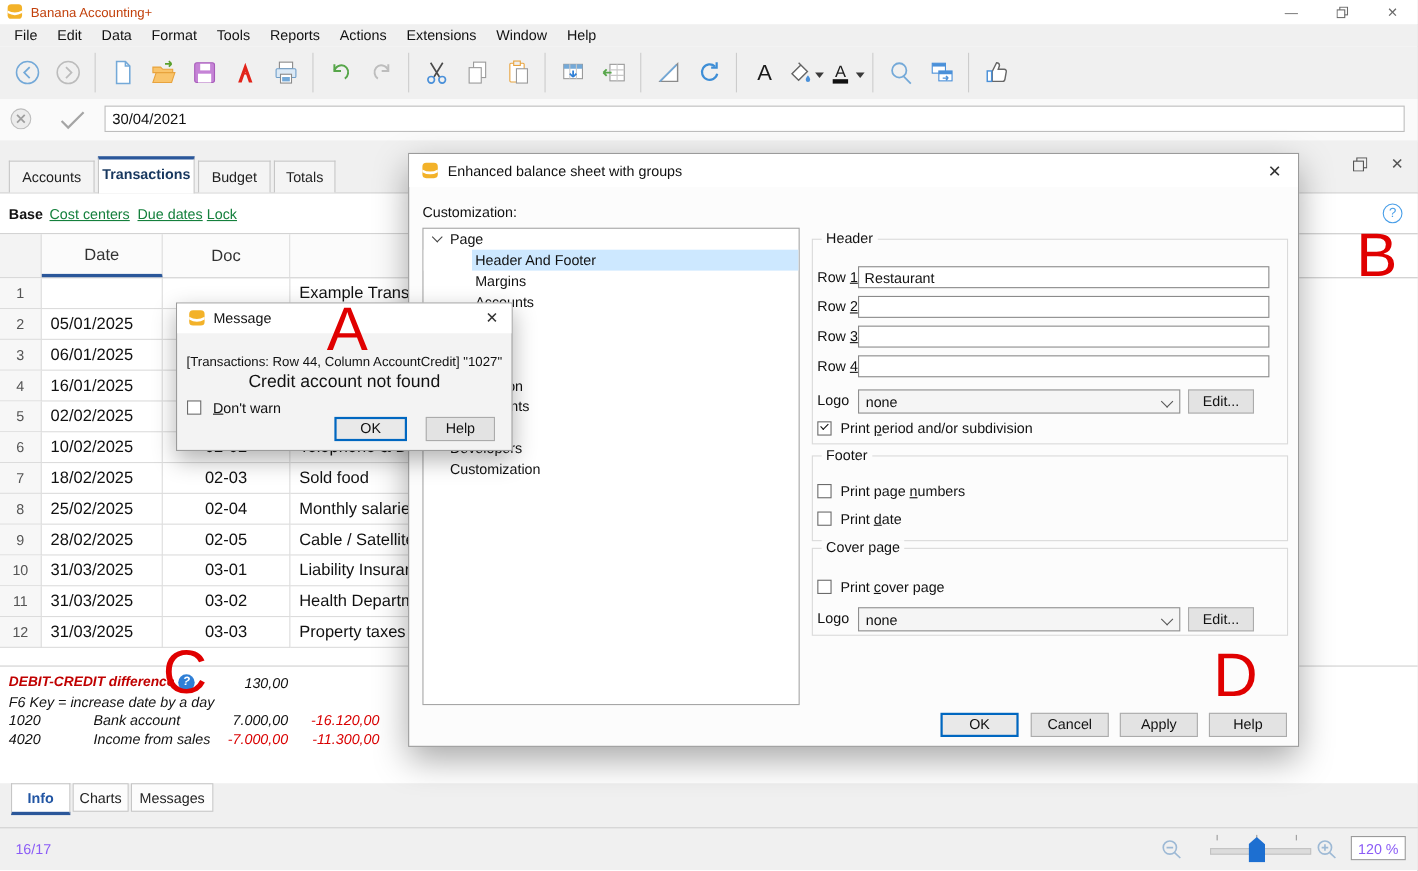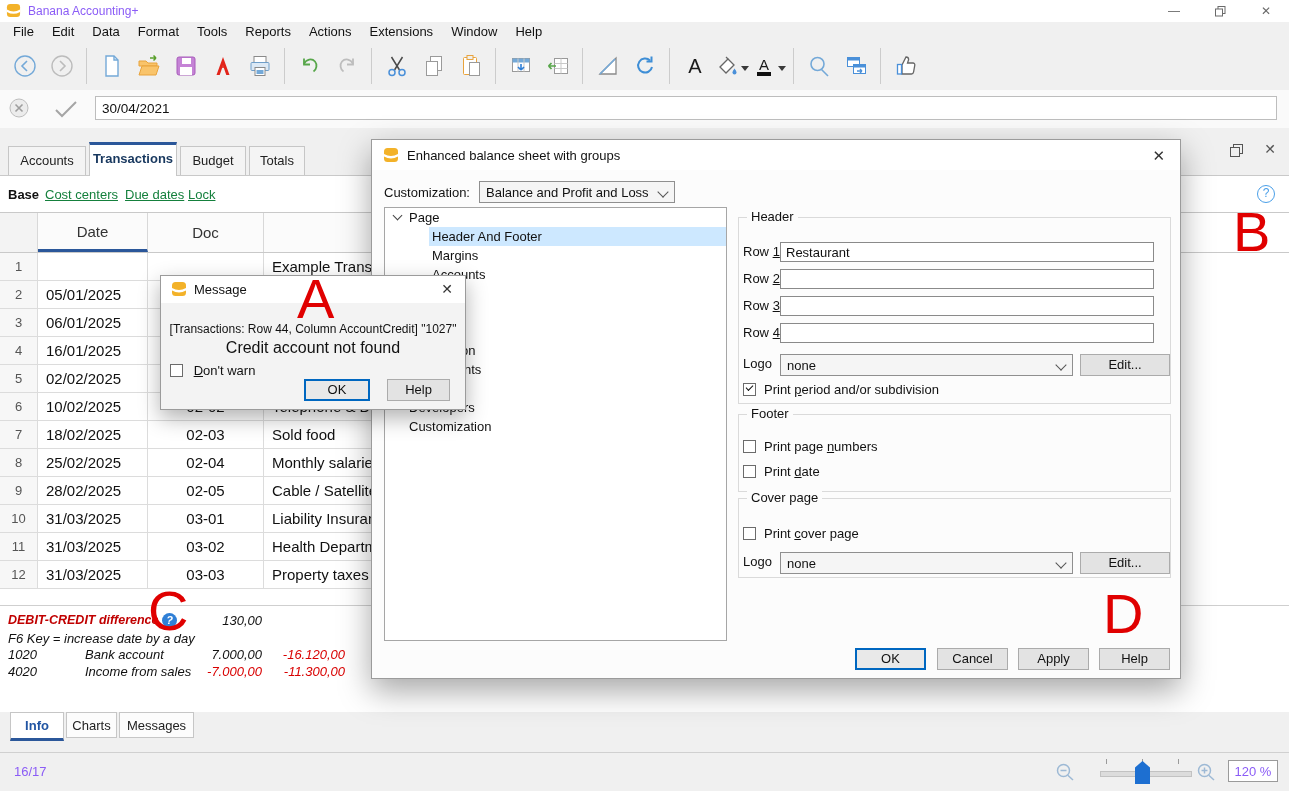--- a/index.html
+++ b/index.html
@@ -2,21 +2,21 @@
 <html><head>
 <meta charset="utf-8">
 <style>
   html,body{margin:0;padding:0;background:#6f6f6f;}
   #app{position:relative;width:1289px;height:792px;background:#fff;outline:1px solid #8f8f8f;
        font-family:"Liberation Sans",sans-serif;overflow:hidden;}
 
   
   .titlebar{position:absolute;top:0;left:0;right:0;height:22px;background:#fff;}
   .app-logo{position:absolute;left:6px;top:3px;}
-  .title-text{position:absolute;left:28px;top:4px;font-size:12px;color:#8b5cf6;}
+  .title-text{position:absolute;left:28px;top:4px;font-size:12px;color:#c2410c;}
   .win-controls{position:absolute;right:0;top:0;height:22px;display:flex;}
   .win-btn{width:46px;height:22px;display:flex;align-items:center;justify-content:center;color:#6a6a6a;font-size:12px;}
 
   
   .menubar{position:absolute;top:22px;left:0;right:0;height:20px;background:#f0f0f0;display:flex;align-items:center;padding-left:4px;font-size:13px;color:#111;}
   .menu-item{padding:0 9px;line-height:20px;}
 
   
   .toolbar{position:absolute;top:42px;left:0;right:0;height:48px;background:#f0f0f0;display:flex;align-items:center;padding-left:6px;}
   .tbtn{width:37px;height:42px;display:flex;align-items:center;justify-content:center;}
@@ -123,21 +123,21 @@
   #grp-header{top:77px;height:187px;} #grp-footer{top:274px;height:78px;} #grp-cover{top:358px;height:80px;}
   .grp-label{position:absolute;left:8px;top:-8px;background:#fcfcfc;padding:0 4px;line-height:14px;}
   .flabel{position:absolute;left:4px;line-height:20px;}
   .tfield{position:absolute;left:41px;width:374px;height:20px;background:#fff;border:1px solid #8a8a8a;
         font-family:"Liberation Sans",sans-serif;font-size:13px;padding:0 5px;box-sizing:border-box;color:#111;}
   .cb{width:13px;height:13px;background:#fff;border:1px solid #6b6b6b;display:inline-block;position:absolute;left:4px;box-sizing:border-box;}
   .cb.checked::after{content:"";position:absolute;left:2px;top:1px;width:6px;height:3px;
         border-left:1.8px solid #111;border-bottom:1.8px solid #111;transform:rotate(-45deg);}
   .cblabel{position:absolute;left:25px;line-height:14px;}
   .btn{background:#e3e3e3;border:1px solid #ababab;font-size:13px;text-align:center;box-sizing:border-box;color:#111;}
-  .editbtn{position:absolute;left:341px;width:90px;height:22px;line-height:20px;}
+  .editbtn{position:absolute;left:341px;width:60px;height:22px;line-height:20px;}
   .dbtn{position:absolute;top:508px;width:71px;height:22px;line-height:20px;}
   #btn-ok{left:483px;border:2px solid #0067c0;line-height:17px;background:#e9e9e9;}
   #btn-cancel{left:565px;} #btn-apply{left:646px;} #btn-help{left:727px;}
 
   
   .msg{position:absolute;left:160px;top:275px;width:306px;height:135px;background:#f3f3f3;border:1px solid #9b9b9b;
        box-shadow:0 8px 20px rgba(0,0,0,.3);z-index:60;font-size:13px;color:#111;box-sizing:border-box;}
   .msg-titlebar{position:absolute;top:0;left:0;right:0;height:27px;background:#fff;}
   .msg-logo{position:absolute;left:10px;top:5px;}
   .msg-title-text{position:absolute;left:33px;top:6px;}
@@ -513,24 +513,20 @@
   <div class="dlg">
     <div class="dlg-titlebar">
       <svg class="dlg-logo" width="16" height="16" viewBox="0 0 16 16">
           <rect x="1" y="1" width="14" height="14" rx="3.5" fill="#f3b229"></rect>
           <path d="M1 7 Q8 11 15 7 L15 9.5 Q8 13.5 1 9.5 Z" fill="#fff"></path>
         </svg>
       <span class="dlg-title-text">Enhanced balance sheet with groups</span>
       <span class="dlg-close">✕</span>
     </div>
     <span class="cust-label">Customization:</span>
-    <div class="combo" id="cust-combo">
-      <span>Balance and Profit and Loss</span>
-      <span class="combo-chev"></span>
-    </div>
     <div class="tree" id="dlg-tree">
         <div class="titem lvl0"><span class="tchev"></span>Page</div>
         <div class="titem lvl1 sel">Header And Footer</div>
         <div class="titem lvl1">Margins</div>
         <div class="titem lvl1">Accounts</div>
         <div class="titem lvl0">Sections</div>
         <div class="titem lvl0">Rows</div>
         <div class="titem lvl0">Columns</div>
         <div class="titem lvl0">Subdivision</div>
         <div class="titem lvl0">Attachments</div>

